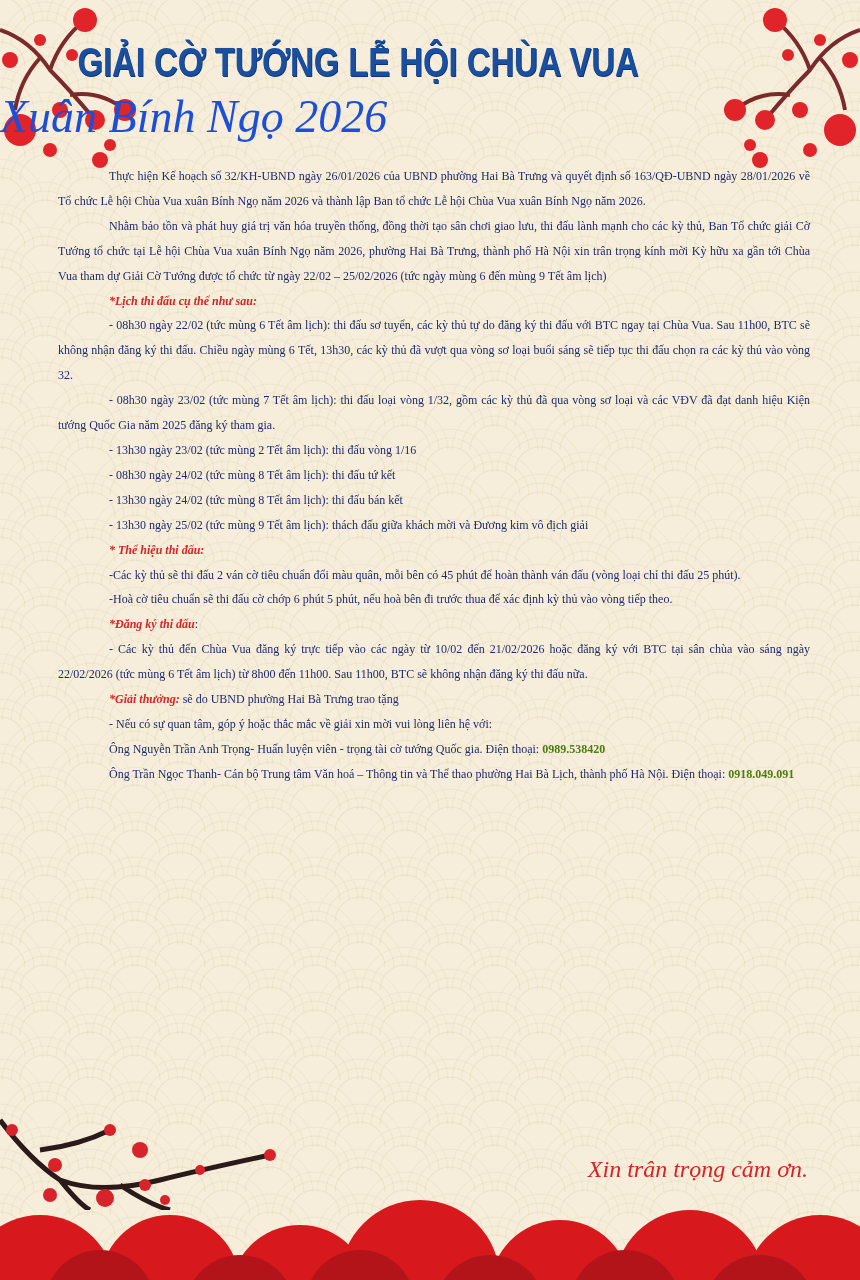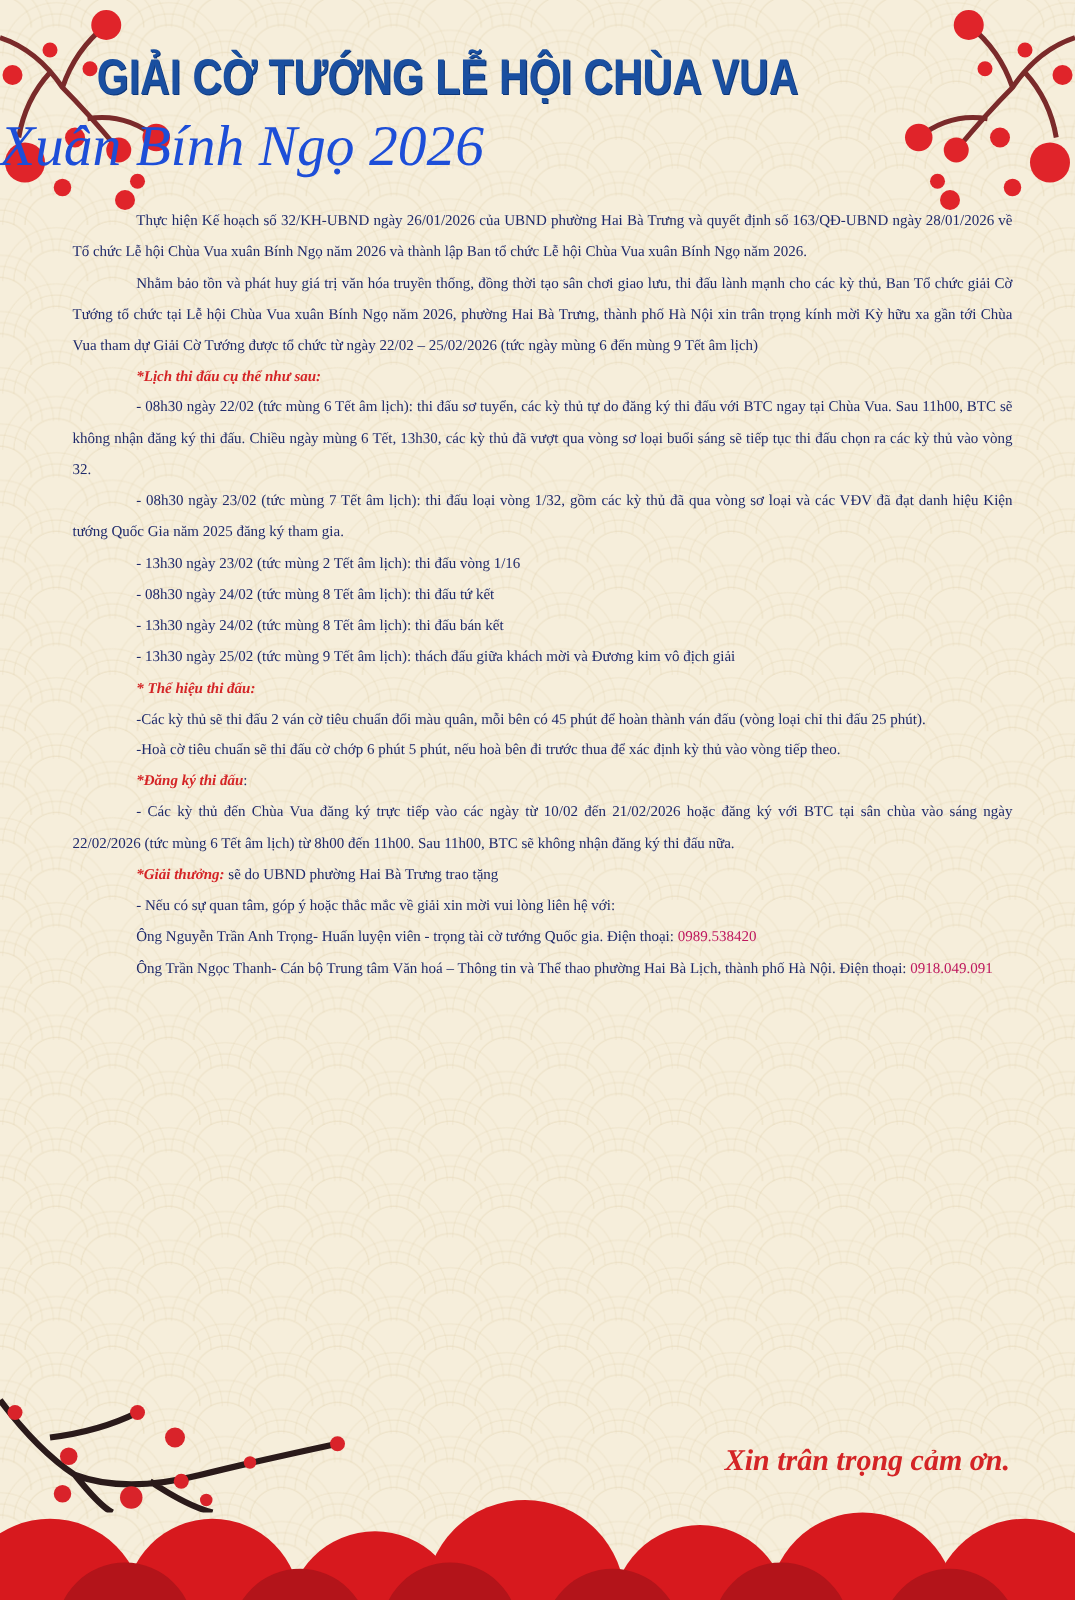--- a/index.html
+++ b/index.html
@@ -34,24 +34,24 @@
   .content {
     position:absolute; top:152px; left:58px; width:752px; z-index:2;
     color:#1f2a6b; font-size:12px; line-height:24.9px;
     text-align:justify;
     margin-top:12px;
   }
   .content p { margin:0; }
   .indent { text-indent:51px; }
   .red-head { color:#d42426; font-weight:bold; font-style:italic; padding-left:51px; }
   .red-head .normal { color:#1f2a6b; font-weight:normal; font-style:normal; }
-  .phone { color:#be185d; font-weight:normal; }
+  .phone { color:#4d7c0f; font-weight:bold; }
   .thanks {
     position:absolute; top:1156px; right:52px; z-index:2;
-    color:#d42426; font-style:italic; font-size:24px; font-weight:bold;
+    color:#d42426; font-style:italic; font-size:24px; font-weight:normal;
   }
   .fans { position:absolute; left:0; bottom:0; width:860px; height:100px; z-index:1; }
 </style>
 </head>
 <body>
 
 <div class="bg-pattern"></div>
 
 <svg class="blossom" style="left:0;top:0" width="140" height="190" viewBox="0 0 140 190">
   <path d="M0 30 Q30 40 50 70 Q70 90 95 120 M50 70 Q60 40 85 20 M40 58 Q20 80 15 110 M70 95 Q100 90 125 110" stroke="#7a2a2a" stroke-width="4" fill="none"></path>

